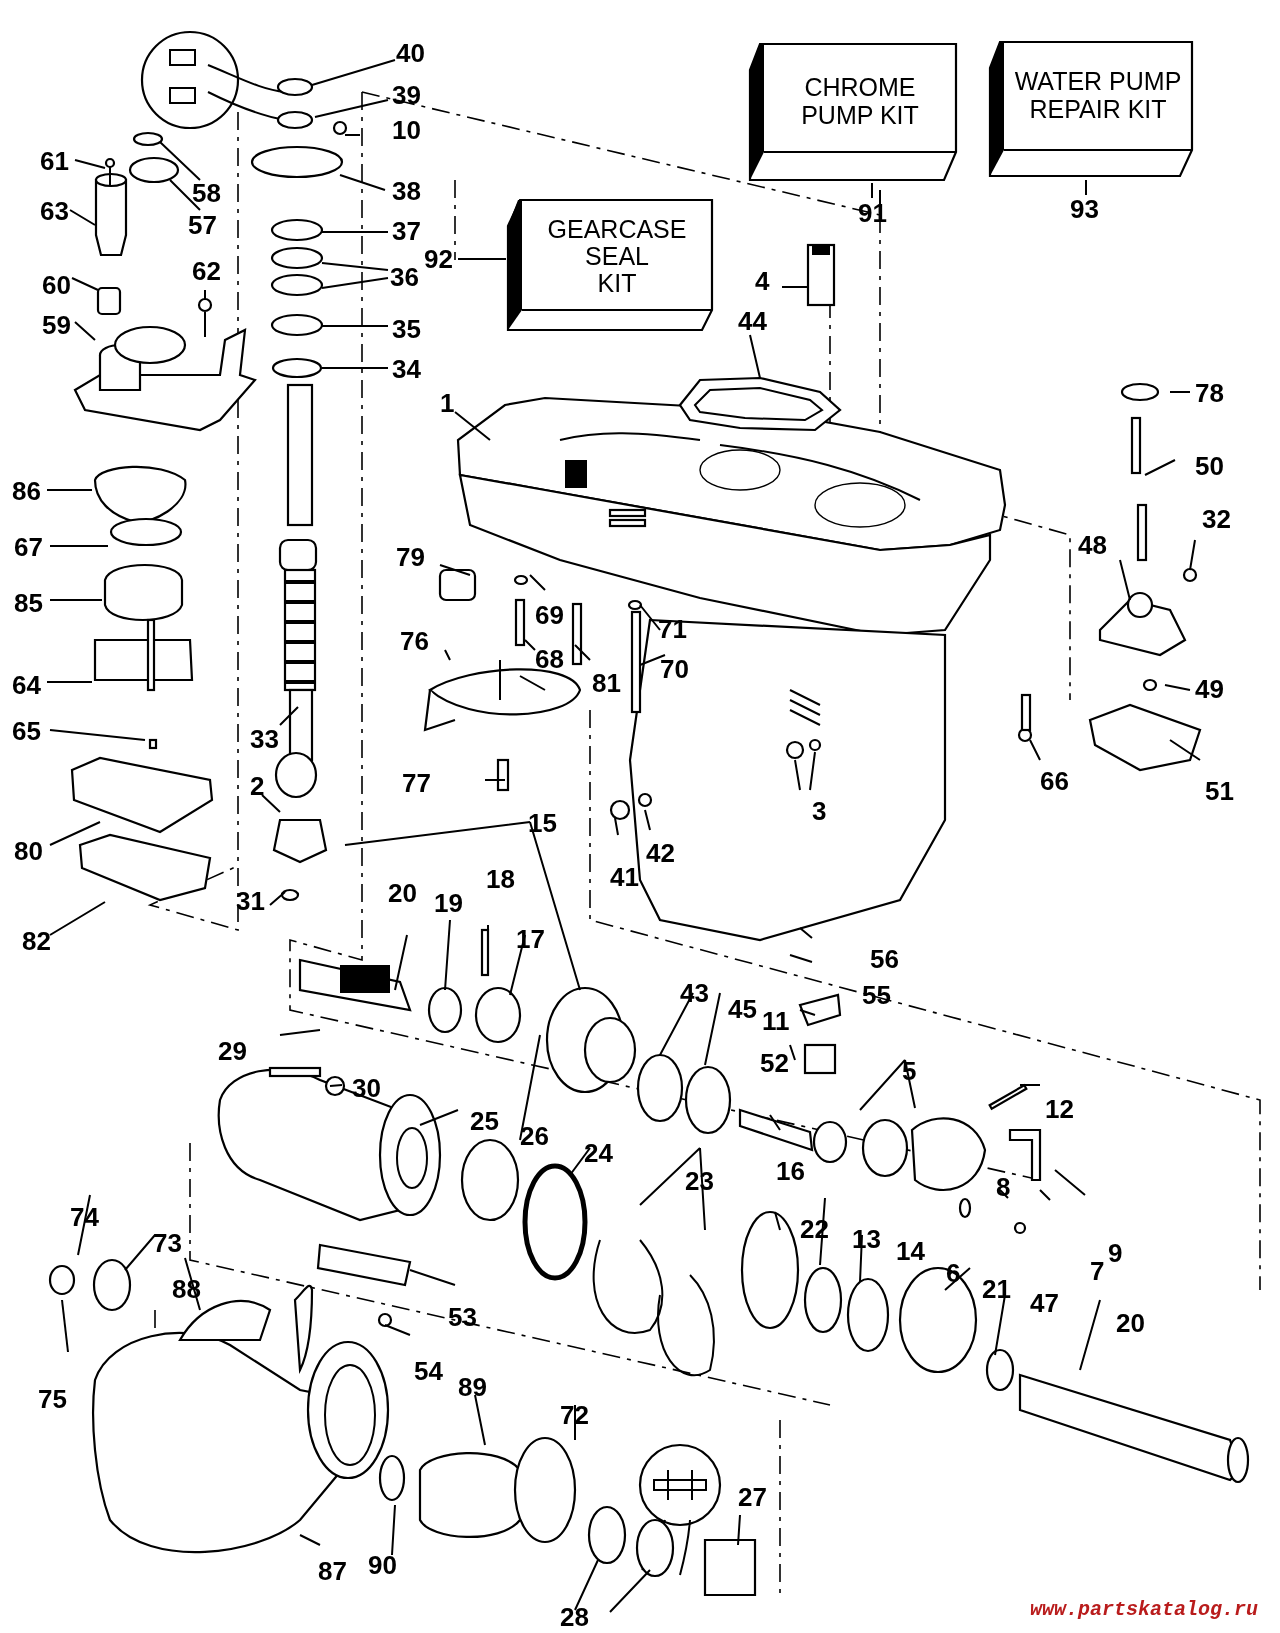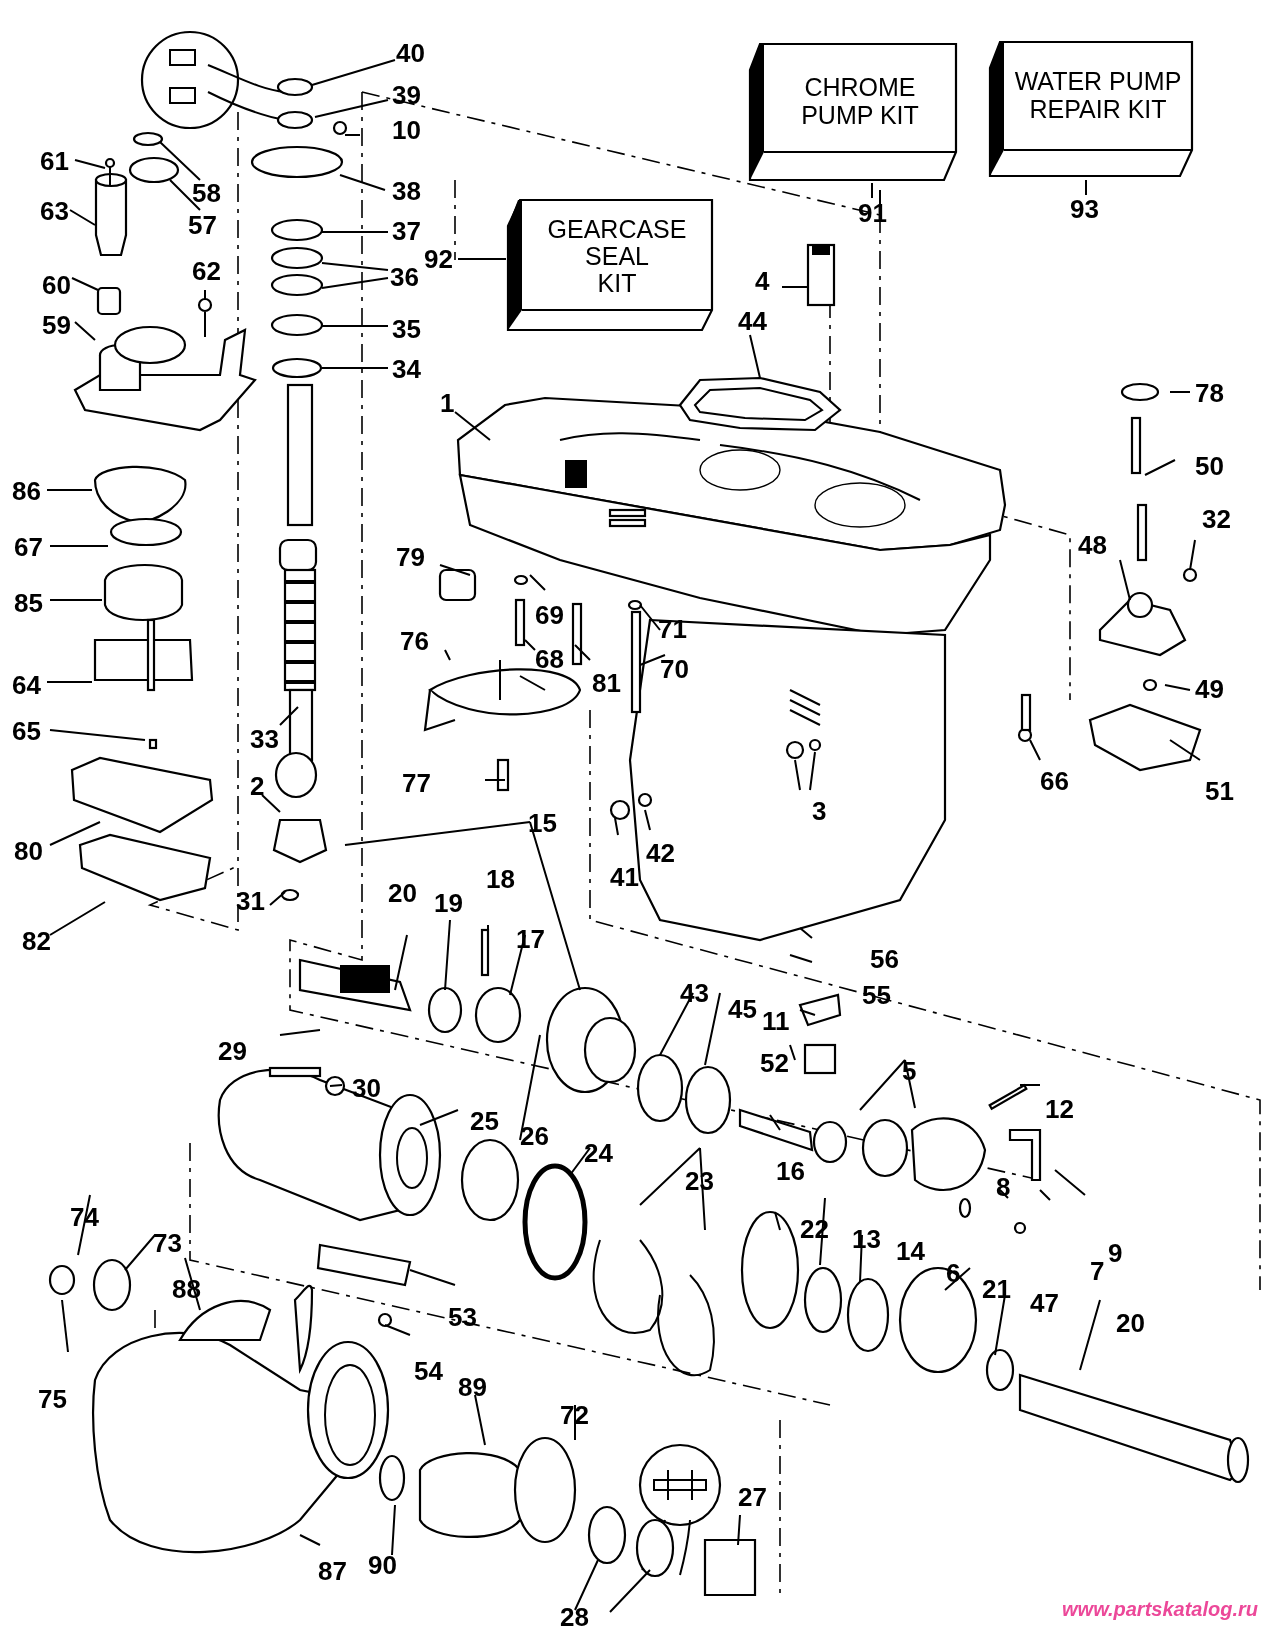--- a/index.html
+++ b/index.html
@@ -5,21 +5,21 @@
   html,body{margin:0;padding:0;background:#fff;}
   #stage{position:relative;width:1280px;height:1633px;overflow:hidden;background:#fff;}
   svg{position:absolute;left:0;top:0;}
   .lbl{font-family:"Liberation Sans",sans-serif;font-weight:bold;font-size:26px;fill:#000;}
   .kit{font-family:"Liberation Sans",sans-serif;font-size:25px;fill:#000;text-anchor:middle;}
   .ln{stroke:#000;stroke-width:2;fill:none;}
   .dash{stroke:#000;stroke-width:1.6;fill:none;stroke-dasharray:18 7 4 7;}
   .part{stroke:#000;stroke-width:2.2;fill:#fff;}
   .thin{stroke:#000;stroke-width:1.4;fill:none;}
   .blk{fill:#000;}
-  #watermark{position:absolute;right:22px;bottom:12px;font-family:Liberation Sans, sans-serif;font-weight:bold;font-style:italic;font-size:20px;color:#ec4899;}
+  #watermark{position:absolute;right:22px;bottom:12px;font-family:Liberation Mono, monospace;font-weight:bold;font-style:italic;font-size:20px;color:#b91c1c;}
 </style>
 </head>
 <body>
 
 <div id="stage">
 <svg width="1280" height="1633" viewBox="0 0 1280 1633">
 
   <g>
     <polygon class="part" points="760,44 956,44 956,152 944,180 750,180 750,70"></polygon>
     <polygon class="blk" points="750,70 760,44 764,44 764,152 750,180"></polygon>

